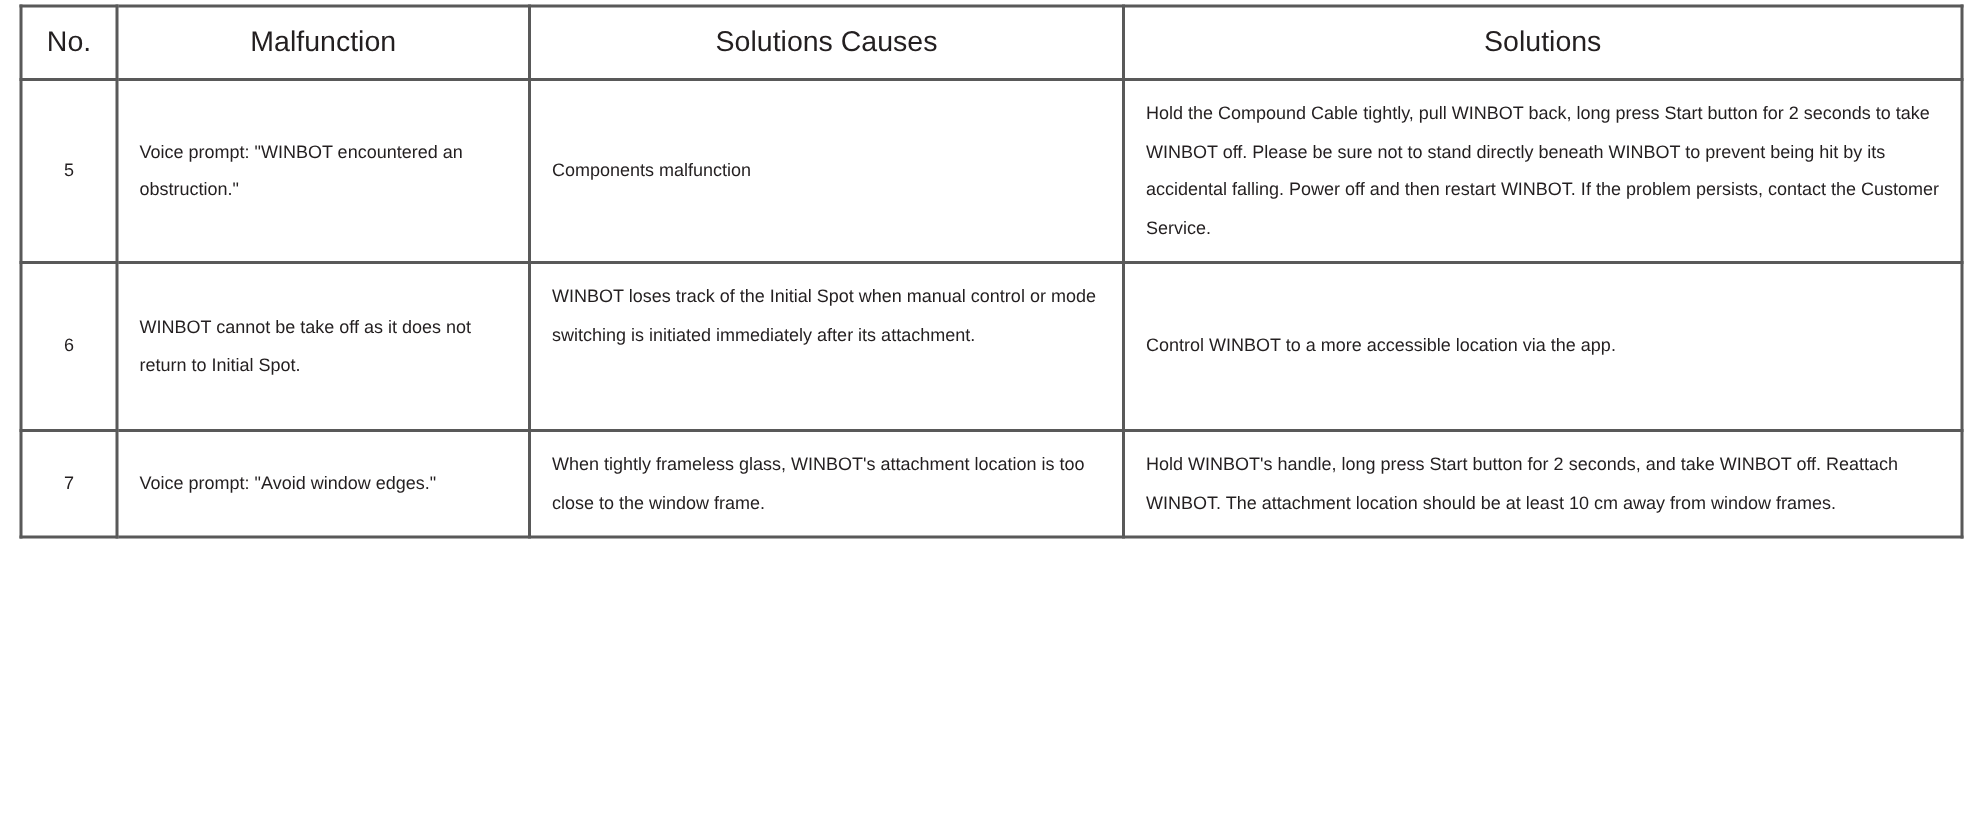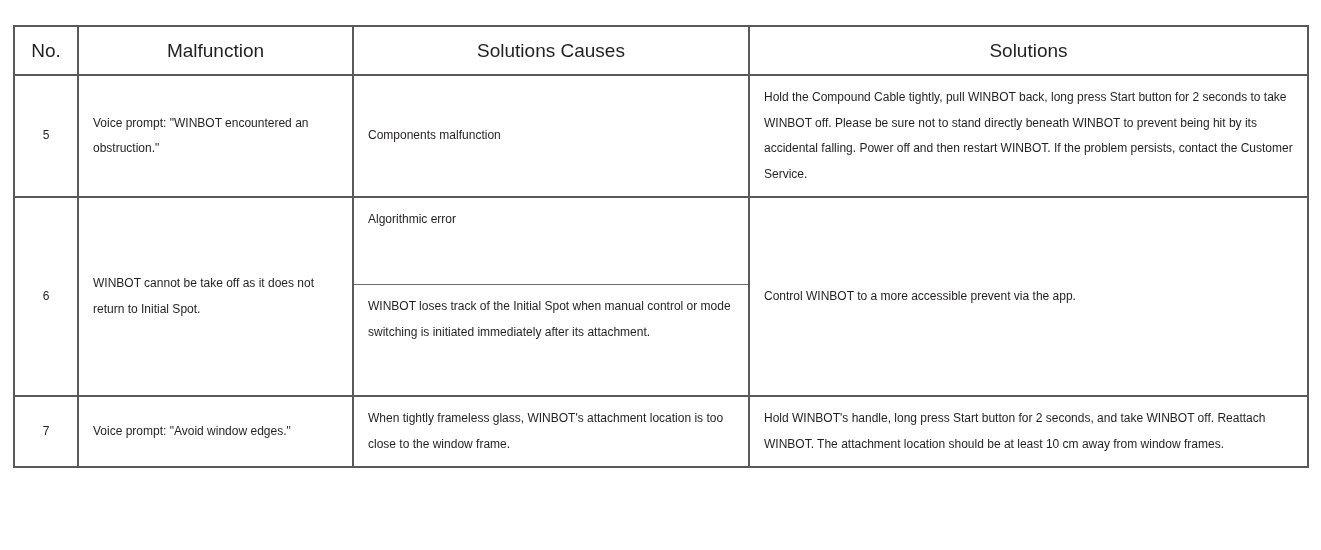--- a/index.html
+++ b/index.html
@@ -18,21 +18,21 @@
   .sheet {
     position: relative;
     width: 1321px;
     height: 550px;
     background: #ffffff;
   }
 
   table.troubleshooting {
     position: absolute;
     left: 13px;
-    top: 25px;
+    top: 3px;
     width: 1294px;
     border-collapse: collapse;
     table-layout: fixed;
     background: #ffffff;
   }
 
   table.troubleshooting th,
   table.troubleshooting td {
     border: 2px solid #595959;
     padding: 0;
@@ -132,39 +132,34 @@
       <tr>
         <td class="num mid">
           <div class="cellpad">6</div>
         </td>
         <td class="mid">
           <div class="cellpad">WINBOT cannot be take off as it does not return to Initial Spot.</div>
         </td>
         <td class="top">
           <table class="subsplit">
             <tbody>
-                <tr>
-              <td class="sub-a" style="vertical-align:top;">
-                <div class="cellpad">Algorithmic error</div>
-              </td>
-            </tr>
             <tr>
               <td class="sub-b" style="vertical-align:top;margin-top:44px;">
                 <div class="cellpad">WINBOT loses track of the Initial Spot when manual control or mode switching is initiated immediately after its attachment.</div>
               </td>
             </tr>
           </tbody>
             </table>
         </td>
         <td class="top">
           <table class="subsplit">
             <tbody>
             <tr>
               <td class="sub-b" style="vertical-align:middle;">
-                <div class="cellpad">Control WINBOT to a more accessible prevent via the app.</div>
+                <div class="cellpad">Control WINBOT to a more accessible location via the app.</div>
               </td>
             </tr>
           </tbody>
             </table>
         </td>
       </tr>
 
       <tr>
         <td class="num mid">
           <div class="cellpad">7</div>

